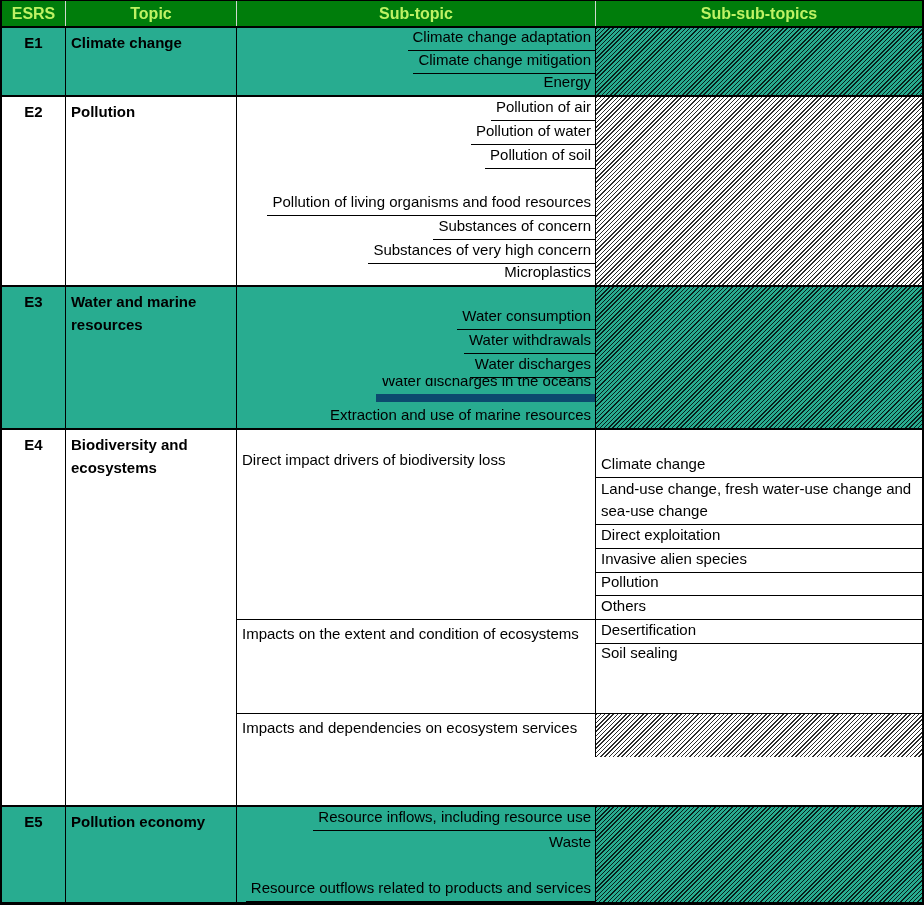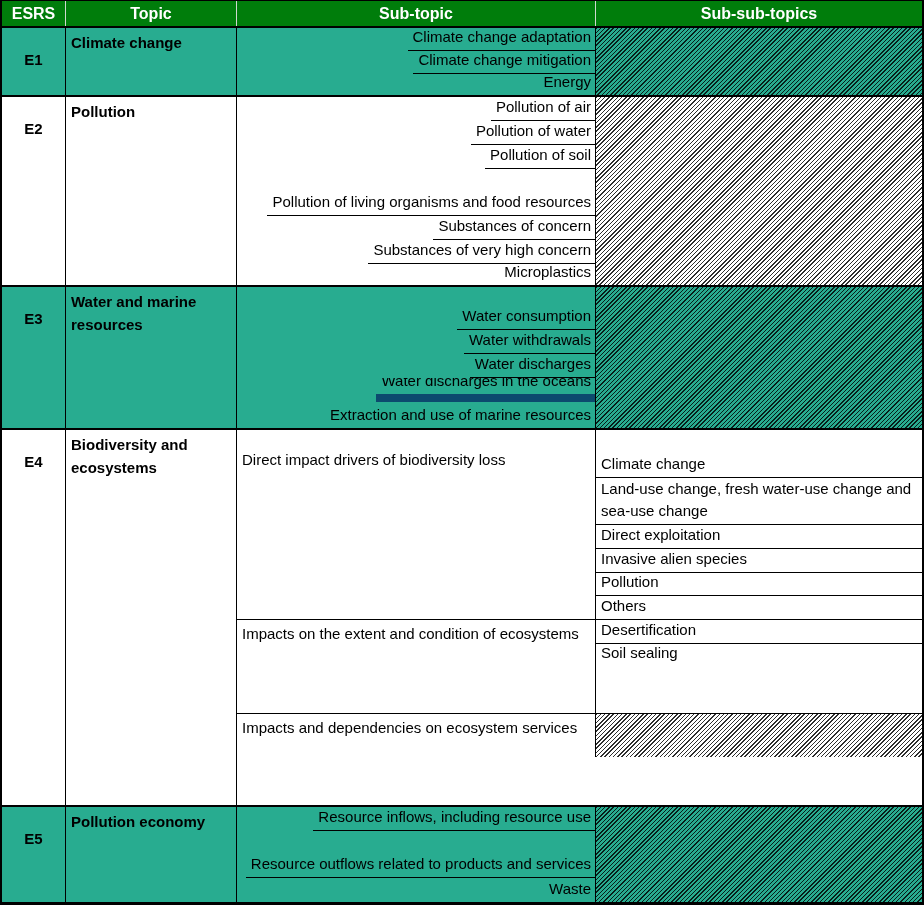--- a/index.html
+++ b/index.html
@@ -5,33 +5,33 @@
   html,body{margin:0;padding:0;background:#fff;}
   body{font-family:"Liberation Sans","DejaVu Sans",sans-serif;color:#000;}
   .table{
     width:924px;height:905px;box-sizing:border-box;
     border-left:2px solid #000;border-right:2px solid #000;
     border-top:1px solid #000;border-bottom:3px solid #000;
     display:flex;flex-direction:column;font-size:15px;line-height:22px;
   }
   
   .hrow{height:27px;display:flex;background:#007D0B;border-bottom:2px solid #000;box-sizing:border-box;}
-  .hcell{display:flex;align-items:center;justify-content:center;color:#ffffff;font-weight:bold;font-size:16px;box-sizing:border-box;border-right:1px solid #cfd8cf;}
+  .hcell{display:flex;align-items:center;justify-content:center;color:#bef264;font-weight:bold;font-size:16px;box-sizing:border-box;border-right:1px solid #cfd8cf;}
   .hcell:last-child{border-right:none;}
   
   .section{display:flex;box-sizing:border-box;border-bottom:2px solid #000;}
   .section.last{border-bottom:none;}
   .teal{background:#28AC90;}
   .w-esrs{width:64px;} .w-topic{width:171px;} .w-sub{width:359px;}
   .br{border-right:1px solid #000;align-items:flex-end;}
   .cell{display:flex;align-items:flex-end;box-sizing:border-box;padding:0 4px 2px 5px;overflow:hidden;}
   .top{align-items:flex-start;padding-top:3px;}
   .bb{border-bottom:1px solid #000;}
   .bb2{border-bottom:8px solid #0c4a6e;}
-  .esrs-cell{display:flex;justify-content:center;align-items:flex-start;padding-top:21px;font-weight:bold;box-sizing:border-box;}
+  .esrs-cell{display:flex;justify-content:center;align-items:flex-start;padding-top:4px;font-weight:bold;box-sizing:border-box;}
   .topic-cell{font-weight:bold;line-height:23px;}
   .col{display:flex;flex-direction:column;box-sizing:border-box;}
   .fill{flex:1;}
   
   .hatch-teal{background:repeating-linear-gradient(135deg,rgba(0,0,0,.82) 0 1px,transparent 1px 3px),#28AC90;}
   .hatch-white{background:repeating-linear-gradient(135deg,rgba(0,0,0,.82) 0 1px,transparent 1px 3px),#fff;}
   .group{display:flex;box-sizing:border-box;border-bottom:1px solid #000;}
   .group.last{border-bottom:none;text-align:right;}
   .pt14{padding-top:19px;}
 </style>
@@ -118,19 +118,19 @@
       </div>
 
     </div>
   </div>
 
   <div class="section teal last" style="height:95px">
     <div class="esrs-cell w-esrs br">E5</div>
     <div class="cell top topic-cell w-topic br">Pollution economy</div>
     <div class="col w-sub br">
       <div class="cell bb" style="height:24px">Resource inflows, including resource use</div>
+      <div class="cell" style="height:24px">Waste</div>
       <div class="cell bb" style="height:47px">Resource outflows related to products and services</div>
-      <div class="cell" style="height:24px">Waste</div>
     </div>
     <div class="fill hatch-teal"></div>
   </div>
 
 </div>
 
 </body></html>

